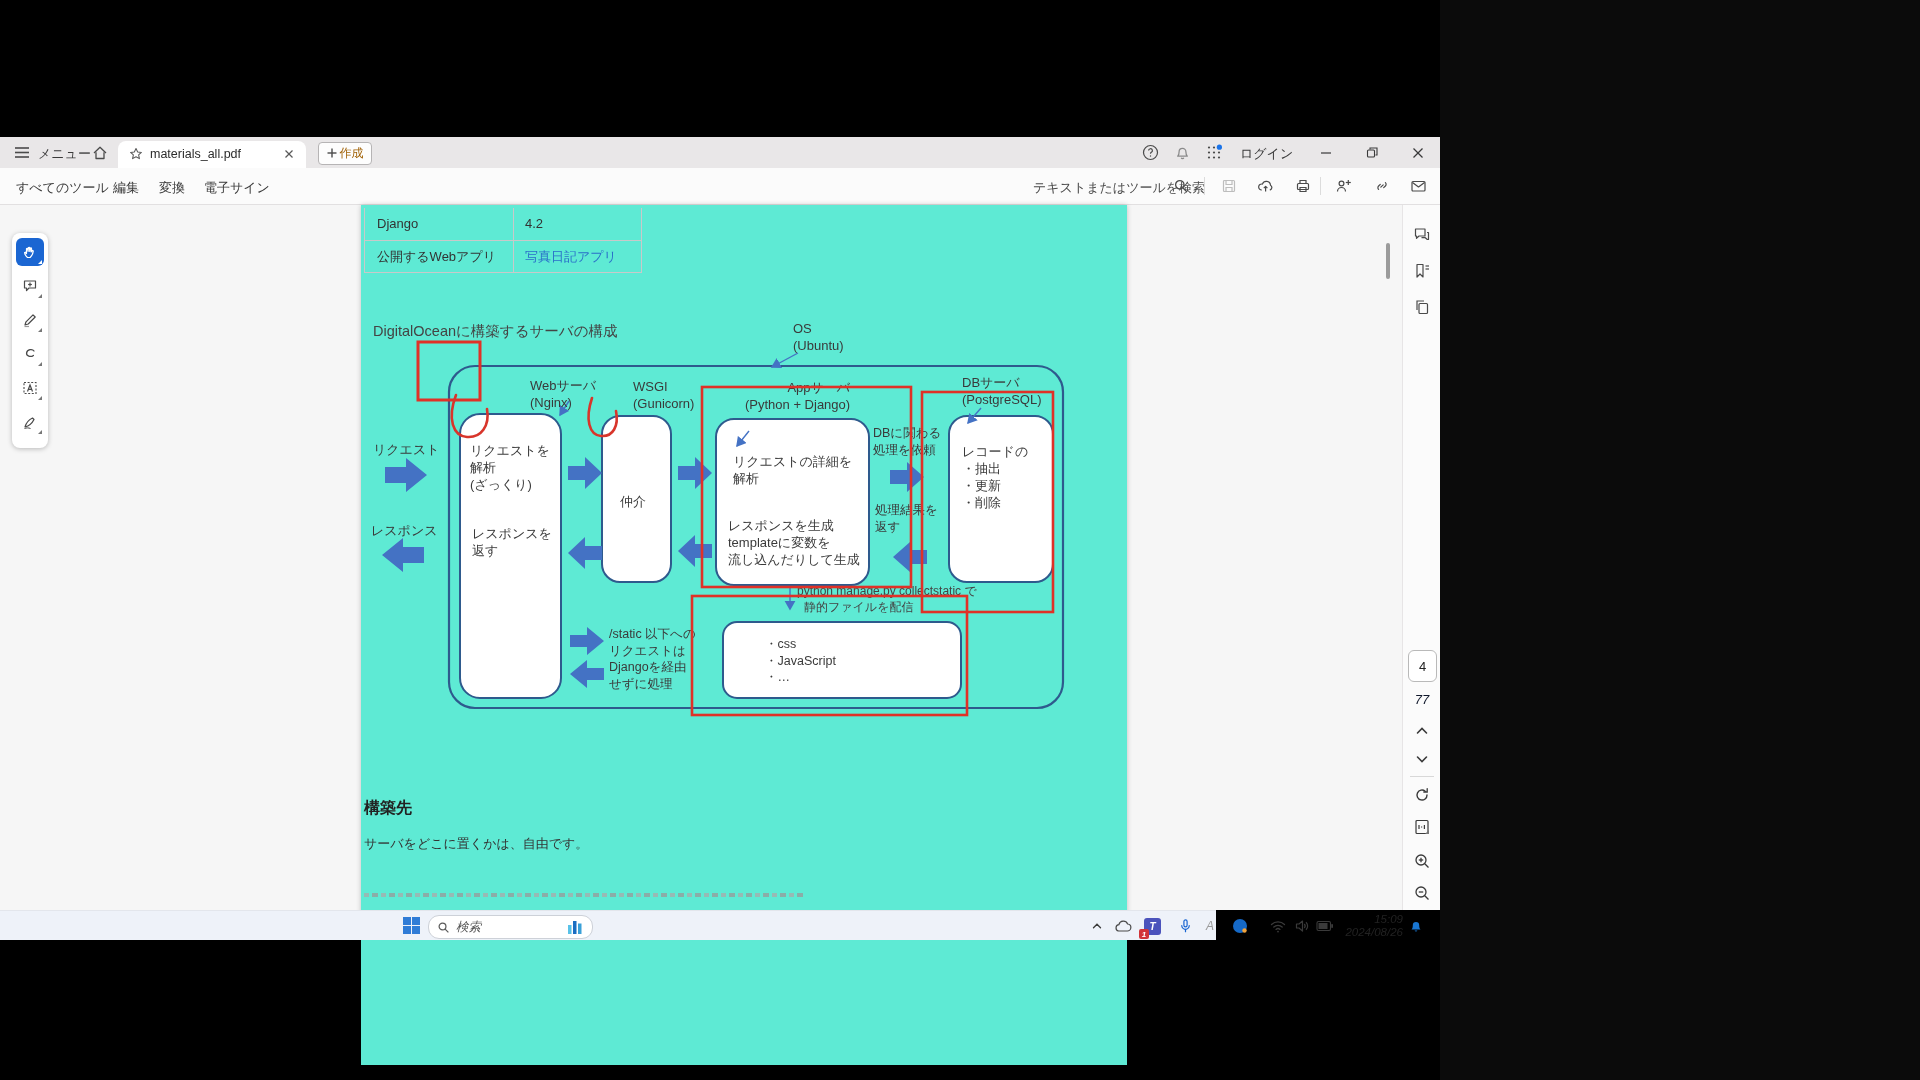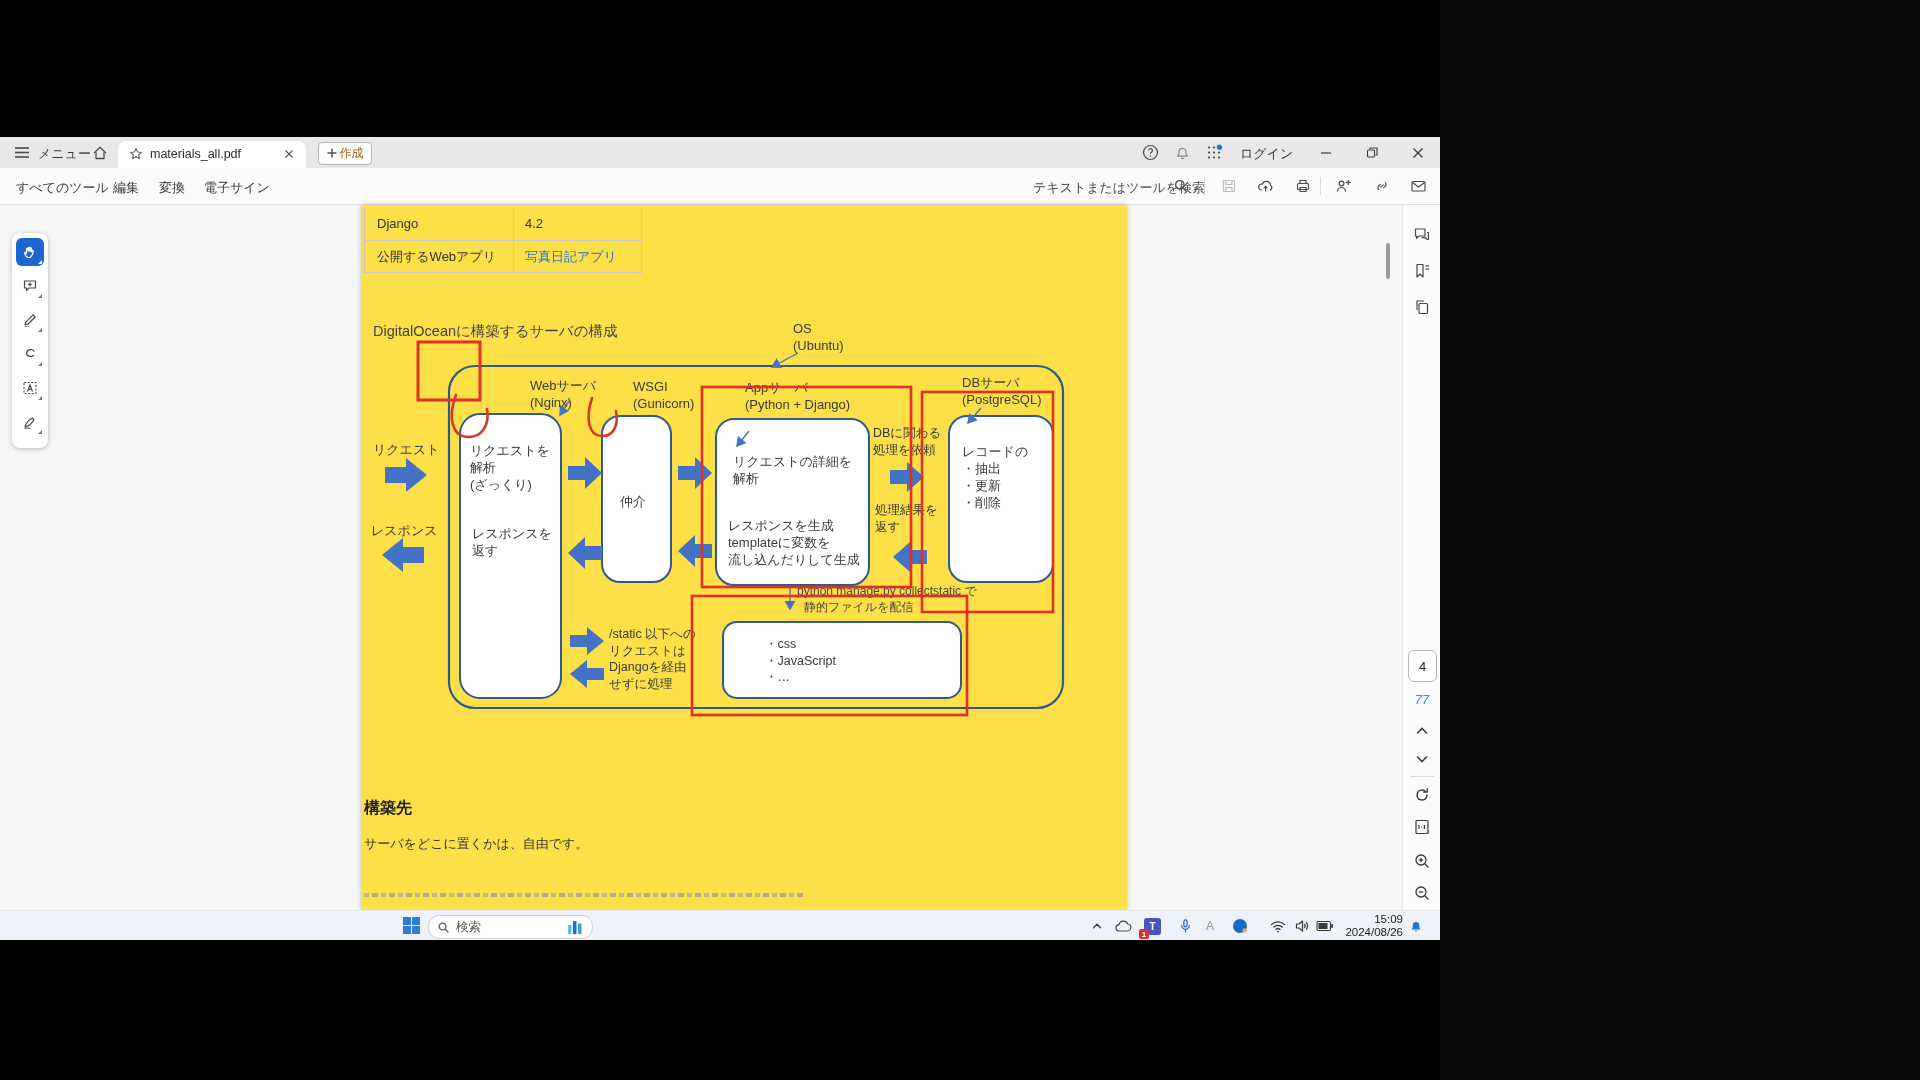--- a/index.html
+++ b/index.html
@@ -5,29 +5,29 @@
   html,body{margin:0;padding:0;background:#000;font-family:"Liberation Sans","DejaVu Sans",sans-serif;}
   #root{position:relative;width:1920px;height:1080px;overflow:hidden;background:#000;}
   .abs{position:absolute;}
   .t{position:absolute;white-space:nowrap;}
   svg{display:block;}
   
   #titlebar{position:absolute;left:0;top:137px;width:1440px;height:31px;background:#e9e7e8;}
   #toolbar2{position:absolute;left:0;top:168px;width:1440px;height:37px;background:#fbfbfb;border-bottom:1px solid #e2e0e1;box-sizing:border-box;}
   #canvas{position:absolute;left:0;top:205px;width:1402px;height:705px;background:#f6f6f6;}
   #rightrail{position:absolute;left:1402px;top:205px;width:38px;height:705px;background:#fbfbfb;border-left:1px solid #e7e5e6;box-sizing:border-box;}
-  #page{position:absolute;left:361px;top:205px;width:766px;height:705px;background:#fde047;box-shadow:0 0 5px rgba(0,0,0,.22);overflow:hidden;}
+  #page{position:absolute;left:361px;top:205px;width:766px;height:860px;background:#5eead4;box-shadow:0 0 5px rgba(0,0,0,.22);overflow:hidden;}
   .tab{position:absolute;left:118px;top:4px;width:188px;height:27px;background:#fff;border-radius:8px 8px 0 0;display:flex;align-items:center;}
   .mbtn{font-size:13px;color:#3a3a3a;}
   .dg{position:absolute;font-size:13px;color:#3a3a3a;line-height:1.32;white-space:nowrap;}
   .tri{position:absolute;right:2px;bottom:2px;width:0;height:0;border-left:4px solid transparent;border-bottom:4px solid #777;}
   .qt{position:absolute;left:4px;width:28px;height:28px;border-radius:6px;display:flex;align-items:center;justify-content:center;}
   .railbtn{position:absolute;left:10px;width:18px;height:18px;}
   
-  #taskbar{position:absolute;left:0;top:910px;width:1440px;height:30px;background:#eef2f9;border-top:1px solid #e3e6ec;box-sizing:border-box;}
+  #taskbar{position:absolute;left:0;top:910px;width:1216px;height:30px;background:#eef2f9;border-top:1px solid #e3e6ec;box-sizing:border-box;font-style:italic;}
   .badge{position:absolute;font-size:8px;font-weight:bold;color:#fff;border-radius:50%;width:11px;height:11px;display:flex;align-items:center;justify-content:center;}
   .sq{width:22px;height:22px;border-radius:4px;display:flex;align-items:center;justify-content:center;font-weight:bold;}
   
   #panel{position:absolute;left:1440px;top:0;width:480px;height:1080px;background:#0b0b0b;}
   .cutline{position:absolute;left:3px;top:688px;width:440px;height:4px;opacity:.75;
     background:repeating-linear-gradient(90deg,#aaa 0 5px,transparent 5px 8px,#999 8px 14px,transparent 14px 17px);}
 </style>
 </head>
 <body>
 
@@ -235,21 +235,21 @@
         <div>(Ubuntu)</div>
     </div>
     <div class="dg" style="left:169px;top:172px;">
       <div>Webサーバ</div>
         <div>(Nginx)</div>
     </div>
     <div class="dg" style="left:272px;top:173px;">
       <div>WSGI</div>
         <div>(Gunicorn)</div>
     </div>
-    <div class="dg" style="left:384px;top:174px;">
+    <div class="dg" style="left:384px;top:174px;text-align:right;">
       <div>Appサーバ</div>
         <div>(Python + Django)</div>
     </div>
     <div class="dg" style="left:601px;top:169px;">
       <div>DBサーバ</div>
         <div>(PostgreSQL)</div>
     </div>
     <div class="dg" style="left:12px;top:236px;">リクエスト</div>
     <div class="dg" style="left:10px;top:317px;">レスポンス</div>
     <div class="dg" style="left:109px;top:237px;">
@@ -376,21 +376,21 @@
         </svg>
     </div>
     <div class="railbtn" style="top:93px;">
       <svg width="18" height="18" viewBox="0 0 18 18" fill="none" stroke="#4a4a4a" stroke-width="1.2">
           <rect x="6" y="5.5" width="8.5" height="10" rx="1"></rect>
           <path d="M4 12 V3 h7"></path>
         </svg>
     </div>
 
     <div class="abs" style="left:5px;top:445px;width:27px;height:30px;border:1px solid #b9b9b9;border-radius:6px;background:#fff;display:flex;align-items:center;justify-content:center;font-size:13px;color:#222;">4</div>
-    <div class="abs" style="left:0;top:487px;width:38px;text-align:center;font-size:13px;color:#3b82f6;font-style:italic;">77</div>
+    <div class="abs" style="left:0;top:487px;width:38px;text-align:center;font-size:13px;color:#0f172a;font-style:italic;">77</div>
     <div class="railbtn" style="top:517px;">
       <svg width="18" height="18" viewBox="0 0 18 18" fill="none" stroke="#3a3a3a" stroke-width="1.6" stroke-linecap="round">
           <path d="M4.5 11 L9 6.5 L13.5 11"></path>
         </svg>
     </div>
     <div class="railbtn" style="top:545px;">
       <svg width="18" height="18" viewBox="0 0 18 18" fill="none" stroke="#3a3a3a" stroke-width="1.6" stroke-linecap="round">
           <path d="M4.5 7 L9 11.5 L13.5 7"></path>
         </svg>
     </div>

